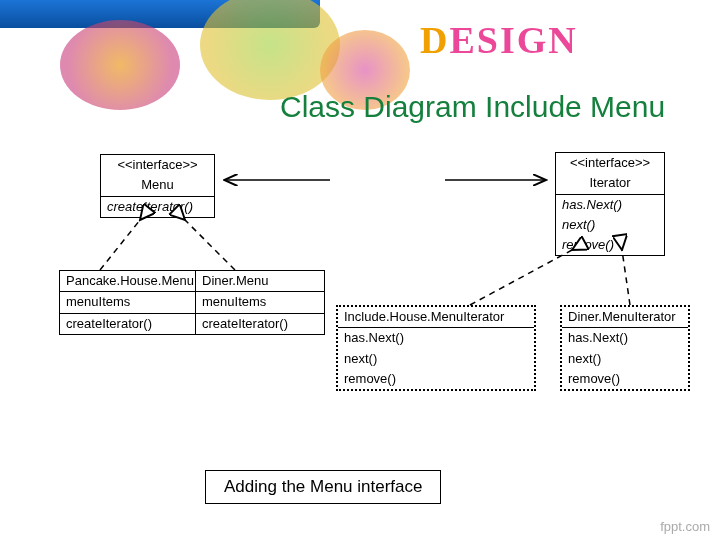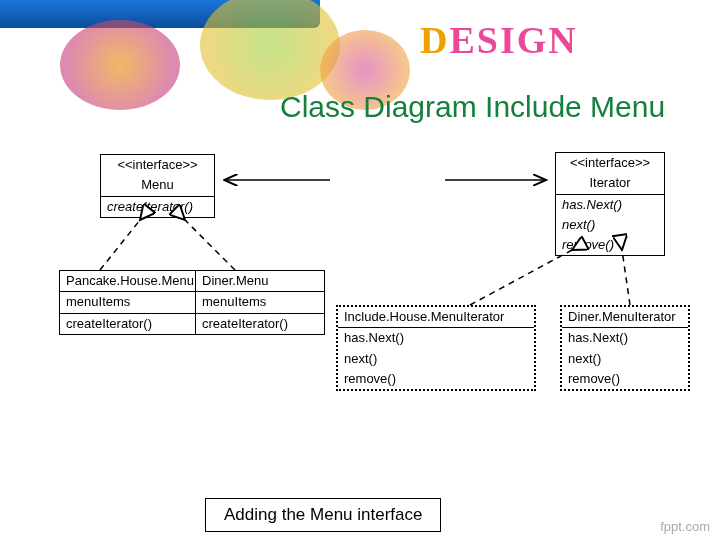--- a/index.html
+++ b/index.html
@@ -29,21 +29,20 @@
   .center { text-align: center; }
   .dotted { border-style: dotted; border-width: 2px; }
 
   .caption-box {
     position: absolute;
     top: 470px; left: 205px;
     border: 1.5px solid #000;
     padding: 6px 18px;
     font-size: 17px;
     font-family: "Segoe UI", sans-serif;
-    margin-top: 28px;
   }
 
   .footer-mark {
     position: absolute;
     bottom: 6px; right: 10px;
     font-size: 13px; color: #aaa;
   }
 
   svg.arrows { position: absolute; top: 0; left: 0; width: 720px; height: 290px; pointer-events: none; }
 </style>

